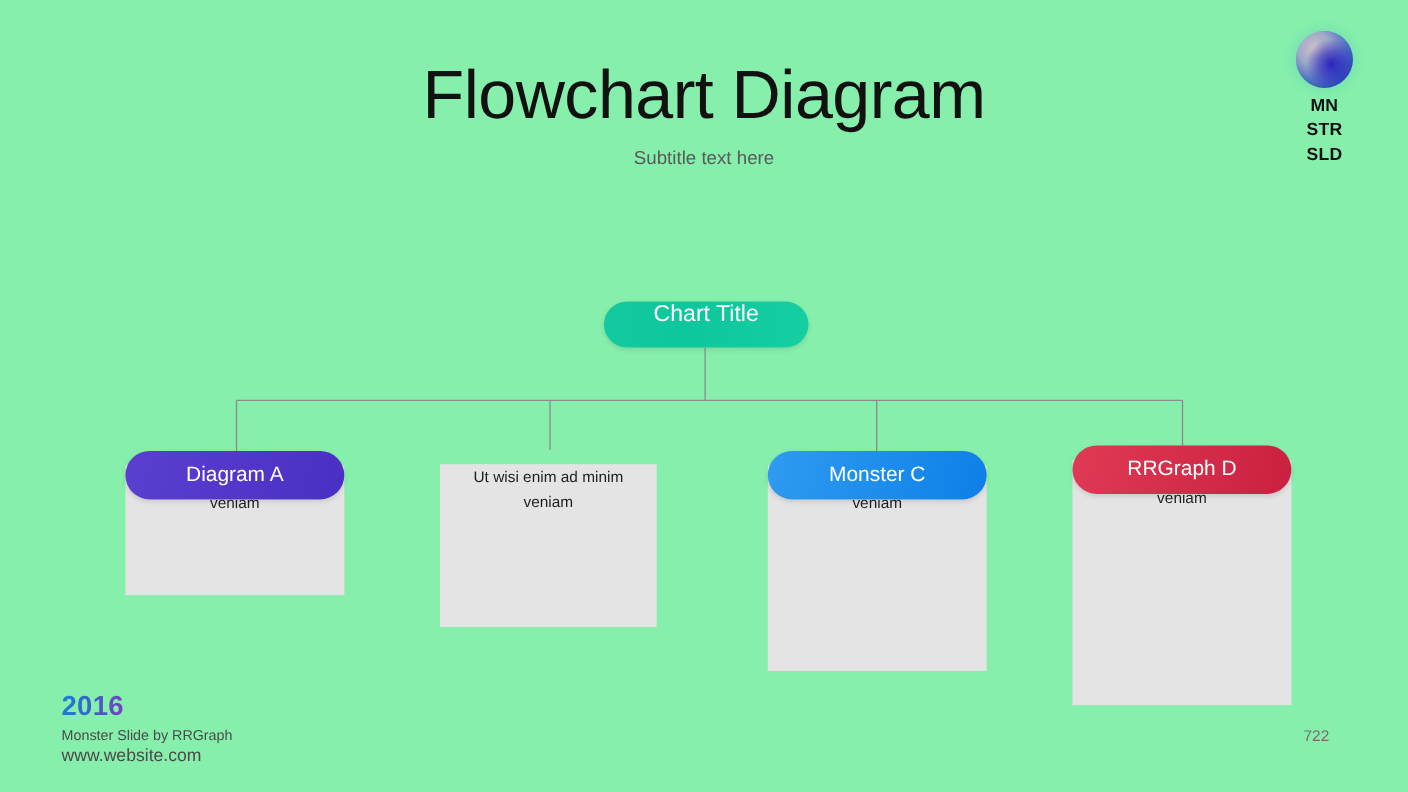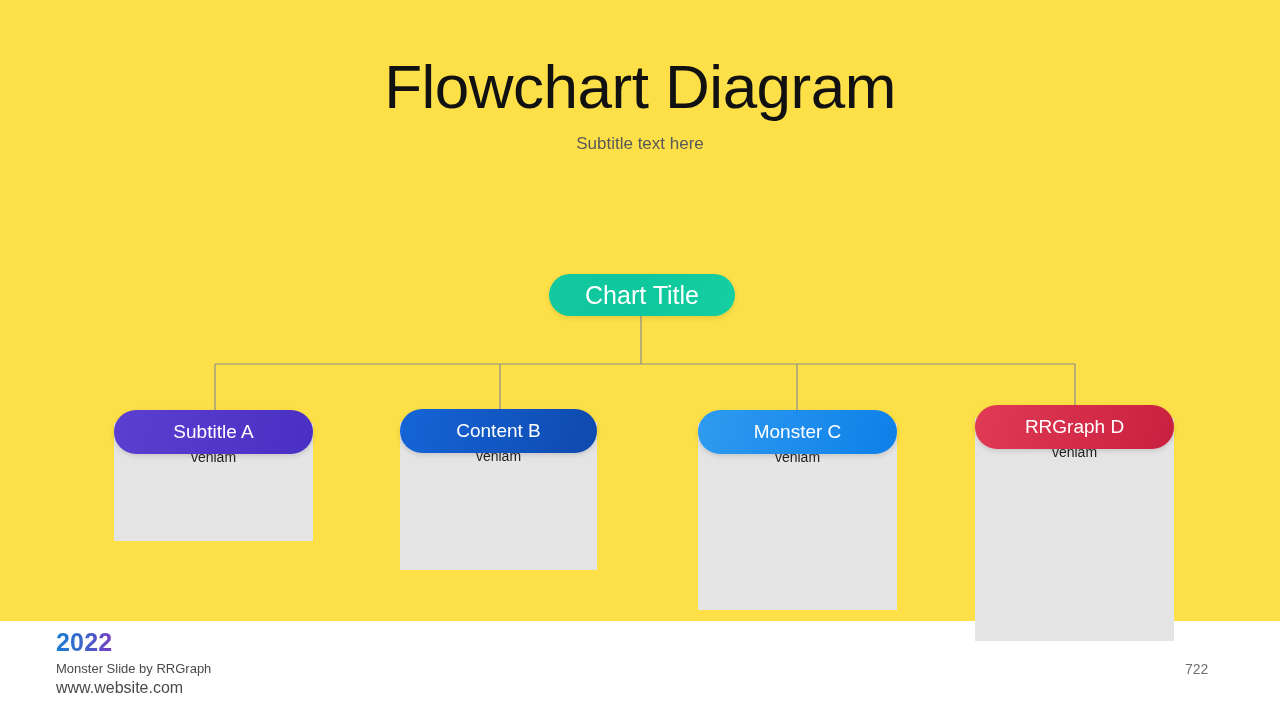--- a/index.html
+++ b/index.html
@@ -10,22 +10,22 @@
     height: 720px;
     overflow: hidden;
     background: #ffffff;
     font-family: "Liberation Sans", sans-serif;
     -webkit-font-smoothing: antialiased;
   }
 
   #slide {
     position: relative;
     width: 1280px;
-    height: 621px;
-    background: #fde047;
+    height: 720px;
+    background: #86efac;
   }
 
   
   .slide-title {
     position: absolute;
     left: 0;
     top: 52px;
     width: 1280px;
     text-align: center;
     font-size: 62px;
@@ -85,23 +85,22 @@
   
   .root-node {
     position: absolute;
     left: 549px;
     top: 274px;
     width: 186px;
     height: 42px;
     border-radius: 21px;
     background: linear-gradient(100deg, #14c9a0 0%, #0ec79c 45%, #15cfa2 100%);
     color: #ffffff;
-    font-size: 25px;
+    font-size: 21px;
     display: flex;
-    align-items: center;
     justify-content: center;
     box-shadow: 0 2px 5px rgba(0,0,0,0.10);
   }
 
   
   .card {
     position: absolute;
   }
   .card-body {
     position: absolute;
@@ -170,67 +169,72 @@
   }
 </style>
 </head>
 <body>
 
 <div id="slide">
 
   <div class="slide-title">Flowchart Diagram</div>
   <div class="slide-subtitle">Subtitle text here</div>
 
+  <div class="logo-block">
+    <div class="logo-sphere"></div>
+    <div class="logo-text">
+      <div>MN</div>
+      <div>STR</div>
+      <div>SLD</div>
+    </div>
+  </div>
 
   <svg class="connectors" id="connector-svg" viewBox="0 0 1280 720" width="1280" height="720">
       <line x1="641" y1="316" x2="641" y2="364" stroke="#8c8c8c" stroke-width="1.2"></line>
       <line x1="215" y1="364" x2="1075" y2="364" stroke="#8c8c8c" stroke-width="1.2"></line>
       <line x1="215" y1="364" x2="215" y2="410" stroke="#8c8c8c" stroke-width="1.2"></line>
       <line x1="500" y1="364" x2="500" y2="409" stroke="#8c8c8c" stroke-width="1.2"></line>
       <line x1="797" y1="364" x2="797" y2="410" stroke="#8c8c8c" stroke-width="1.2"></line>
       <line x1="1075" y1="364" x2="1075" y2="405" stroke="#8c8c8c" stroke-width="1.2"></line>
     </svg>
 
   <div class="root-node">
     <span>Chart Title</span>
   </div>
 
   <div id="cards-layer">
       <div class="card" style="left: 114px; top: 410px; width: 199px; height: 131px;">
         <div class="card-body" style="width: 199px; height: 118px;">
           <div class="card-text">Ut wisi enim ad minim veniam</div>
         </div>
         <div class="card-pill" style="width: 199px; background: linear-gradient(105deg, rgb(91, 63, 208) 0%, rgb(74, 47, 196) 100%);">
-          <span>Subtitle A</span>
+          <span>Diagram A</span>
         </div>
       </div>
       <div class="card" style="left: 400px; top: 409px; width: 197px; height: 161px;">
         <div class="card-body" style="width: 197px; height: 148px;">
           <div class="card-text">Ut wisi enim ad minim veniam</div>
         </div>
-        <div class="card-pill" style="width: 197px; background: linear-gradient(105deg, rgb(21, 101, 216) 0%, rgb(15, 73, 173) 100%);">
-          <span>Content B</span>
-        </div>
       </div>
       <div class="card" style="left: 698px; top: 410px; width: 199px; height: 200px;">
         <div class="card-body" style="width: 199px; height: 187px;">
           <div class="card-text">Ut wisi enim ad minim veniam</div>
         </div>
         <div class="card-pill" style="width: 199px; background: linear-gradient(105deg, rgb(47, 155, 240) 0%, rgb(13, 127, 232) 100%);">
           <span>Monster C</span>
         </div>
       </div>
       <div class="card" style="left: 975px; top: 405px; width: 199px; height: 236px;">
         <div class="card-body" style="width: 199px; height: 223px;">
           <div class="card-text">Ut wisi enim ad minim veniam</div>
         </div>
         <div class="card-pill" style="width: 199px; background: linear-gradient(105deg, rgb(224, 58, 85) 0%, rgb(201, 32, 63) 100%);">
           <span>RRGraph D</span>
         </div>
       </div>
     </div>
 
-  <div class="footer-year">2022</div>
+  <div class="footer-year">2016</div>
   <div class="footer-line1">Monster Slide  by RRGraph</div>
   <div class="footer-line2">www.website.com</div>
   <div class="page-number">722</div>
 
 </div>
 
 </body></html>

